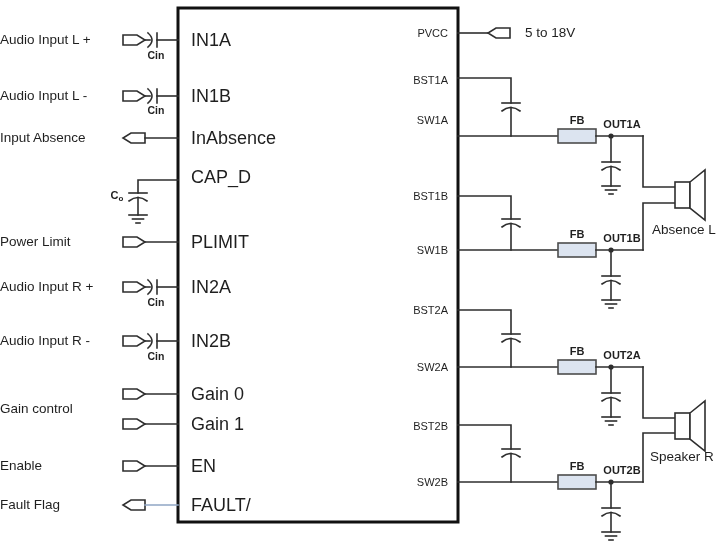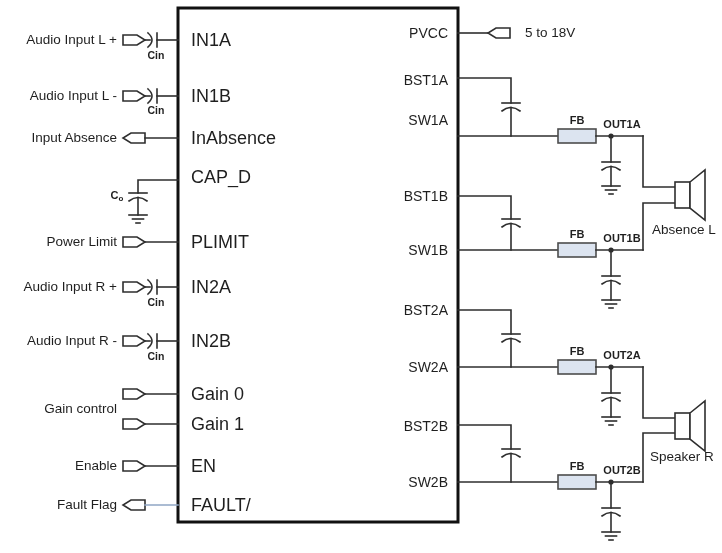--- a/index.html
+++ b/index.html
@@ -1,22 +1,22 @@
 <!DOCTYPE html>
 <html><head>
 <meta charset="utf-8">
 <style>
   html,body{margin:0;padding:0;background:#fff;}
   .stage{position:relative;width:722px;height:553px;background:#ffffff;
          font-family:"Liberation Sans",sans-serif;color:#1f1f1f;overflow:hidden;}
   .stage svg{position:absolute;left:0;top:0;}
   .lbl{position:absolute;transform:translateY(-50%);font-size:13.5px;white-space:nowrap;line-height:1;}
-  .left-label{left:0;width:117px;text-align:right;}
+  .left-label{left:0;width:117px;text-align:left;}
   .pin-left{left:191px;font-size:18px;}
-  .pin-right{right:274px;text-align:right;font-size:14px;}
+  .pin-right{right:274px;text-align:right;font-size:11px;}
   .small{position:absolute;transform:translate(-50%,-50%);font-size:11px;white-space:nowrap;line-height:1;font-weight:bold;}
   .tiny{font-size:10.5px;}
   .sub{font-size:8px;vertical-align:-2px;}
 </style>
 </head>
 <body>
 
 <div class="stage">
 
 <svg width="722" height="553" viewBox="0 0 722 553">

